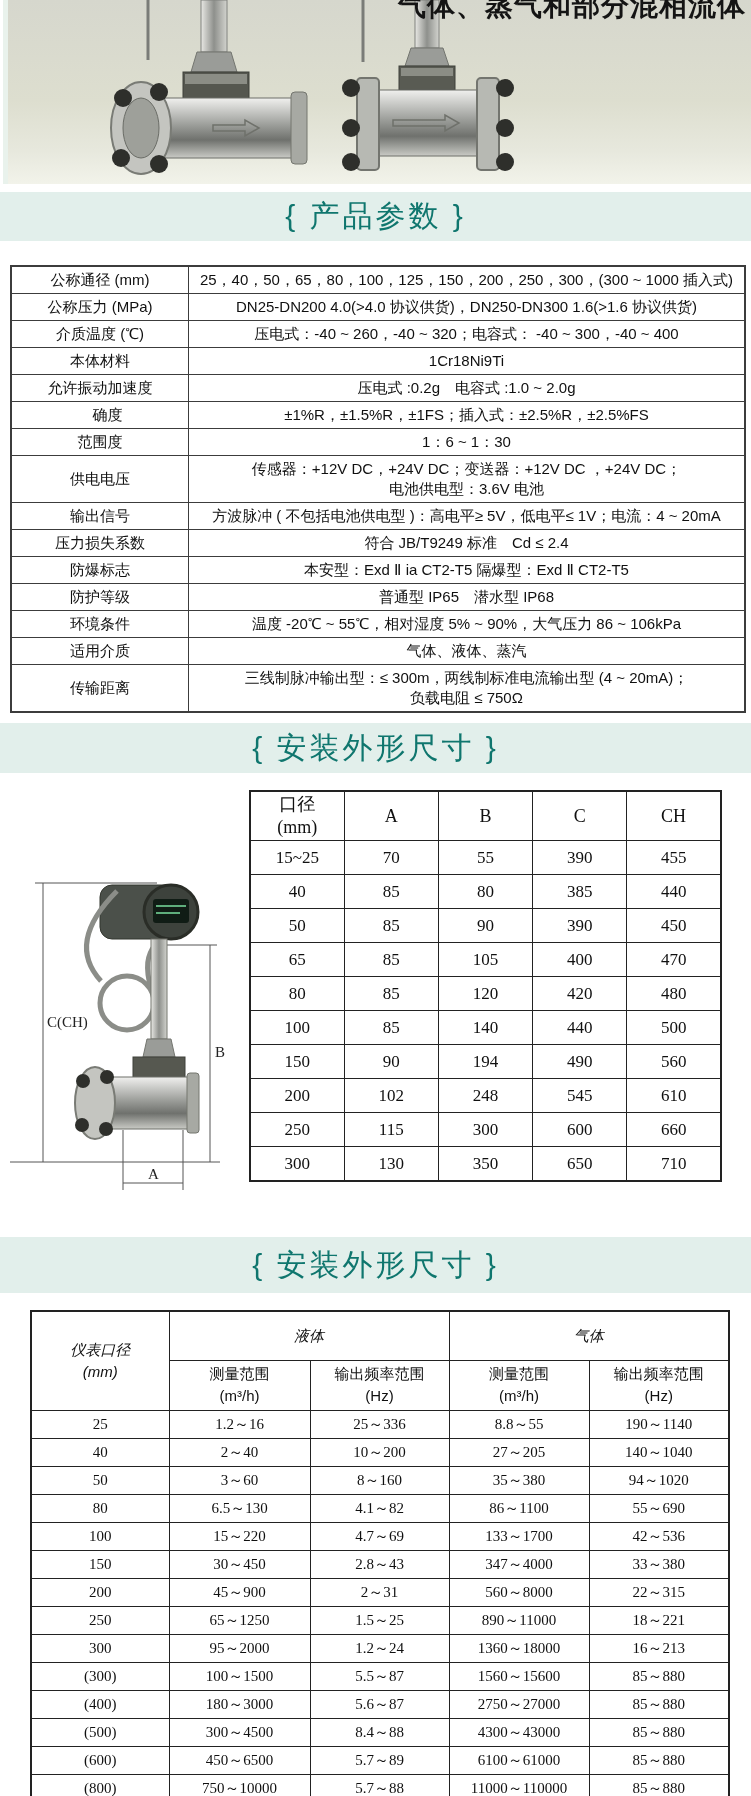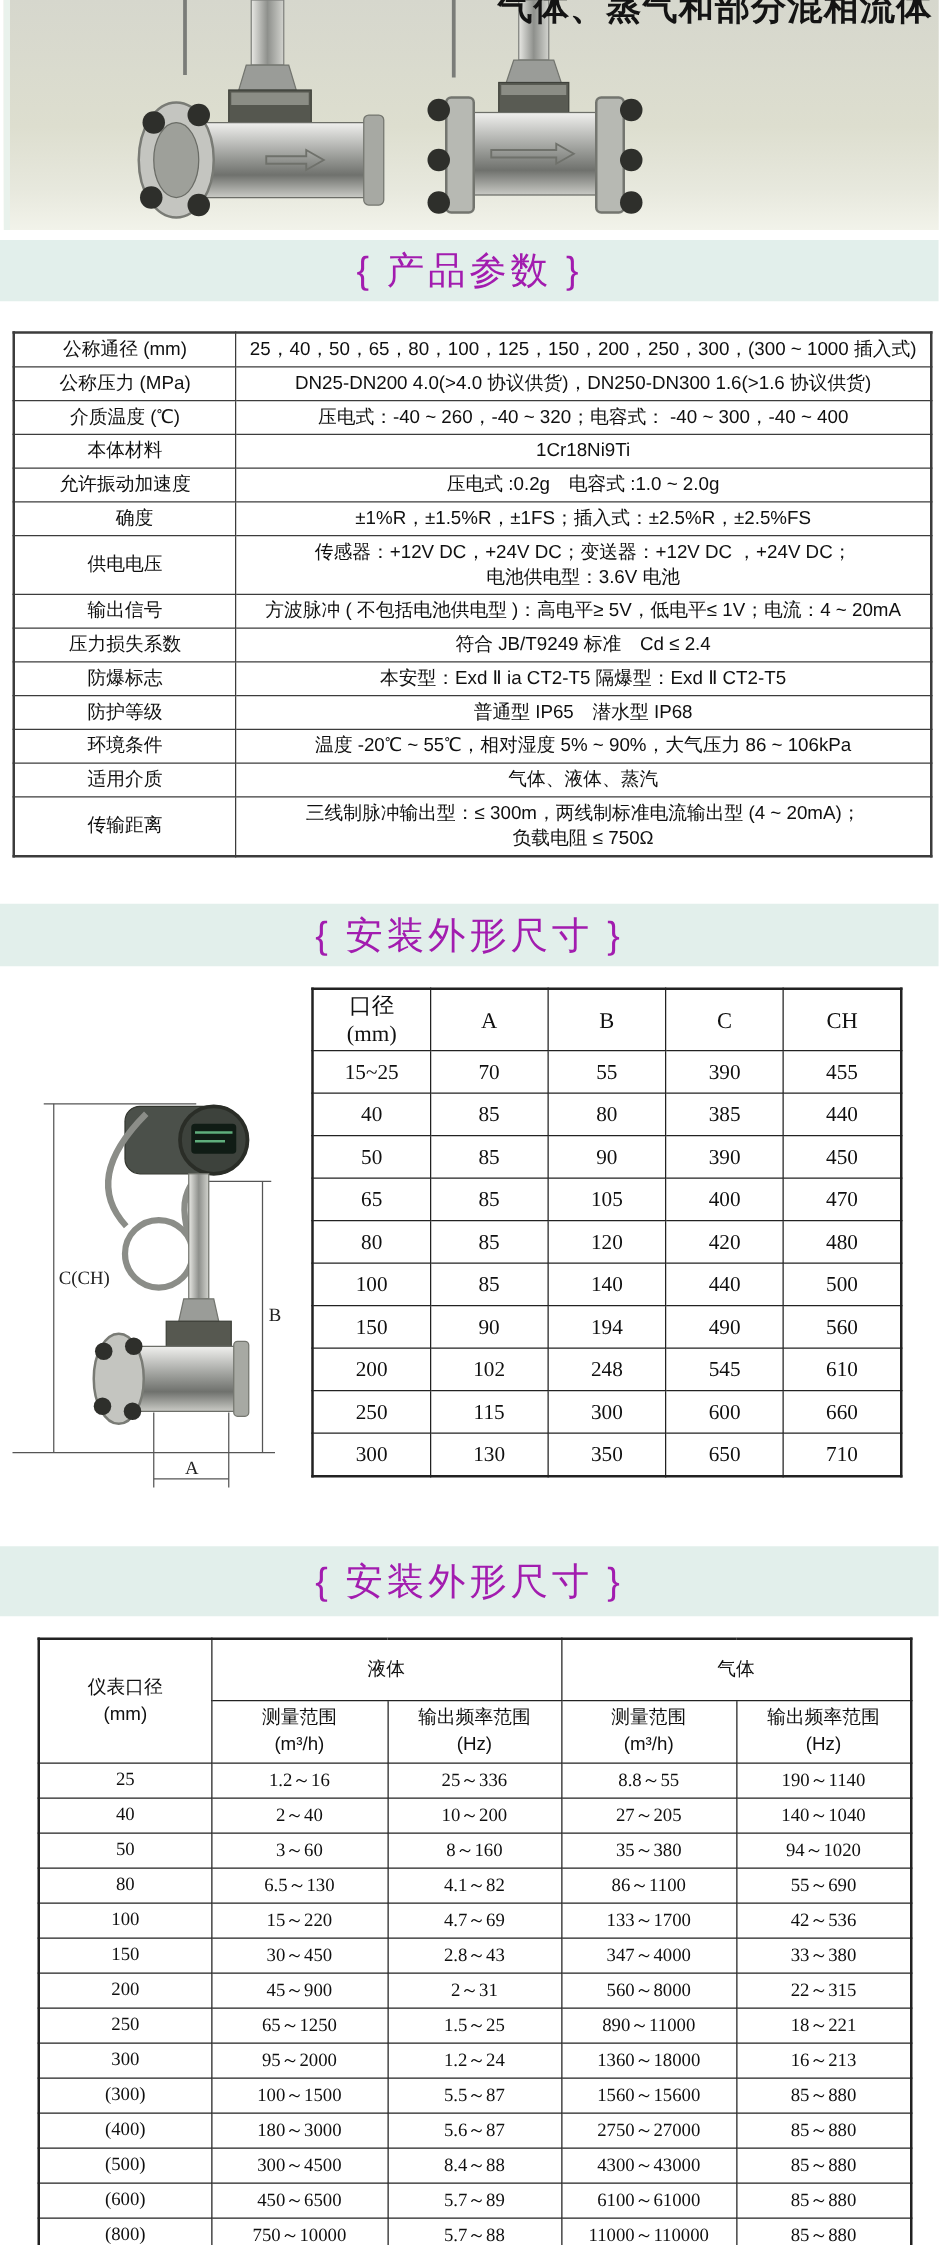--- a/index.html
+++ b/index.html
@@ -18,21 +18,21 @@
   .hero-title{
     position:absolute;top:-13px;right:8px;font-size:28px;font-weight:700;
     letter-spacing:1px;color:#141414;white-space:nowrap;
   }
   .hero-photos{position:absolute;left:60px;top:0;}
   
   .band{
     position:absolute;left:0;width:751px;background:#e2efeb;
     display:flex;align-items:center;justify-content:center;
   }
-  .band-title{font-size:30px;letter-spacing:3px;color:#a21caf;}
+  .band-title{font-size:30px;letter-spacing:3px;color:#0f766e;}
   .band1{top:192px;height:49px;}
   .band2{top:723px;height:50px;}
   .band3{top:1237px;height:56px;}
   
   .table1{
     position:absolute;left:10px;top:265px;width:736px;
     border-collapse:collapse;table-layout:fixed;
     font-family:"Liberation Sans",sans-serif;font-size:15px;color:#101010;
   }
   .table1 td{
@@ -56,21 +56,21 @@
     position:absolute;left:30px;top:1310px;width:698px;
     border-collapse:collapse;table-layout:fixed;text-align:center;
     font-family:"Liberation Serif","DejaVu Serif",serif;font-size:15px;color:#101010;
     border:2px solid #222;
   }
   .table3 th,.table3 td{border:1px solid #222;vertical-align:middle;}
   .table3 th{
     font-family:"Liberation Sans",sans-serif;font-weight:400;font-size:15px;
     white-space:pre-line;line-height:22px;
   }
-  .table3 .h-group{height:49px;}
+  .table3 .h-group{height:49px;font-style:italic;}
   .table3 .h-sub{height:50px;}
   .table3 td{height:25px;padding:1px 2px;}
   .table3 col.c0{width:138px;} .table3 col.c1{width:141px;}
   .table3 col.c2{width:139px;} .table3 col.c3{width:140px;} .table3 col.c4{width:140px;}
   
   .diagram{position:absolute;left:5px;top:795px;}
   .dim-text{font-family:"Liberation Serif","DejaVu Serif",serif;font-size:15px;fill:#222;}
 </style>
 </head>
 <body>
@@ -151,20 +151,24 @@
         <td>本体材料</td>
         <td>1Cr18Ni9Ti</td>
       </tr>
       <tr>
         <td>允许振动加速度</td>
         <td>压电式 :0.2g　电容式 :1.0 ~ 2.0g</td>
       </tr>
       <tr>
         <td>　确度</td>
         <td>±1%R，±1.5%R，±1FS；插入式：±2.5%R，±2.5%FS</td>
+      </tr>
+      <tr>
+        <td>范围度</td>
+        <td>1：6 ~ 1：30</td>
       </tr>
       <tr>
         <td>供电电压</td>
         <td>传感器：+12V DC，+24V DC；变送器：+12V DC ，+24V DC；
 电池供电型：3.6V 电池</td>
       </tr>
       <tr>
         <td>输出信号</td>
         <td>方波脉冲 ( 不包括电池供电型 )：高电平≥ 5V，低电平≤ 1V；电流：4 ~ 20mA</td>
       </tr>

